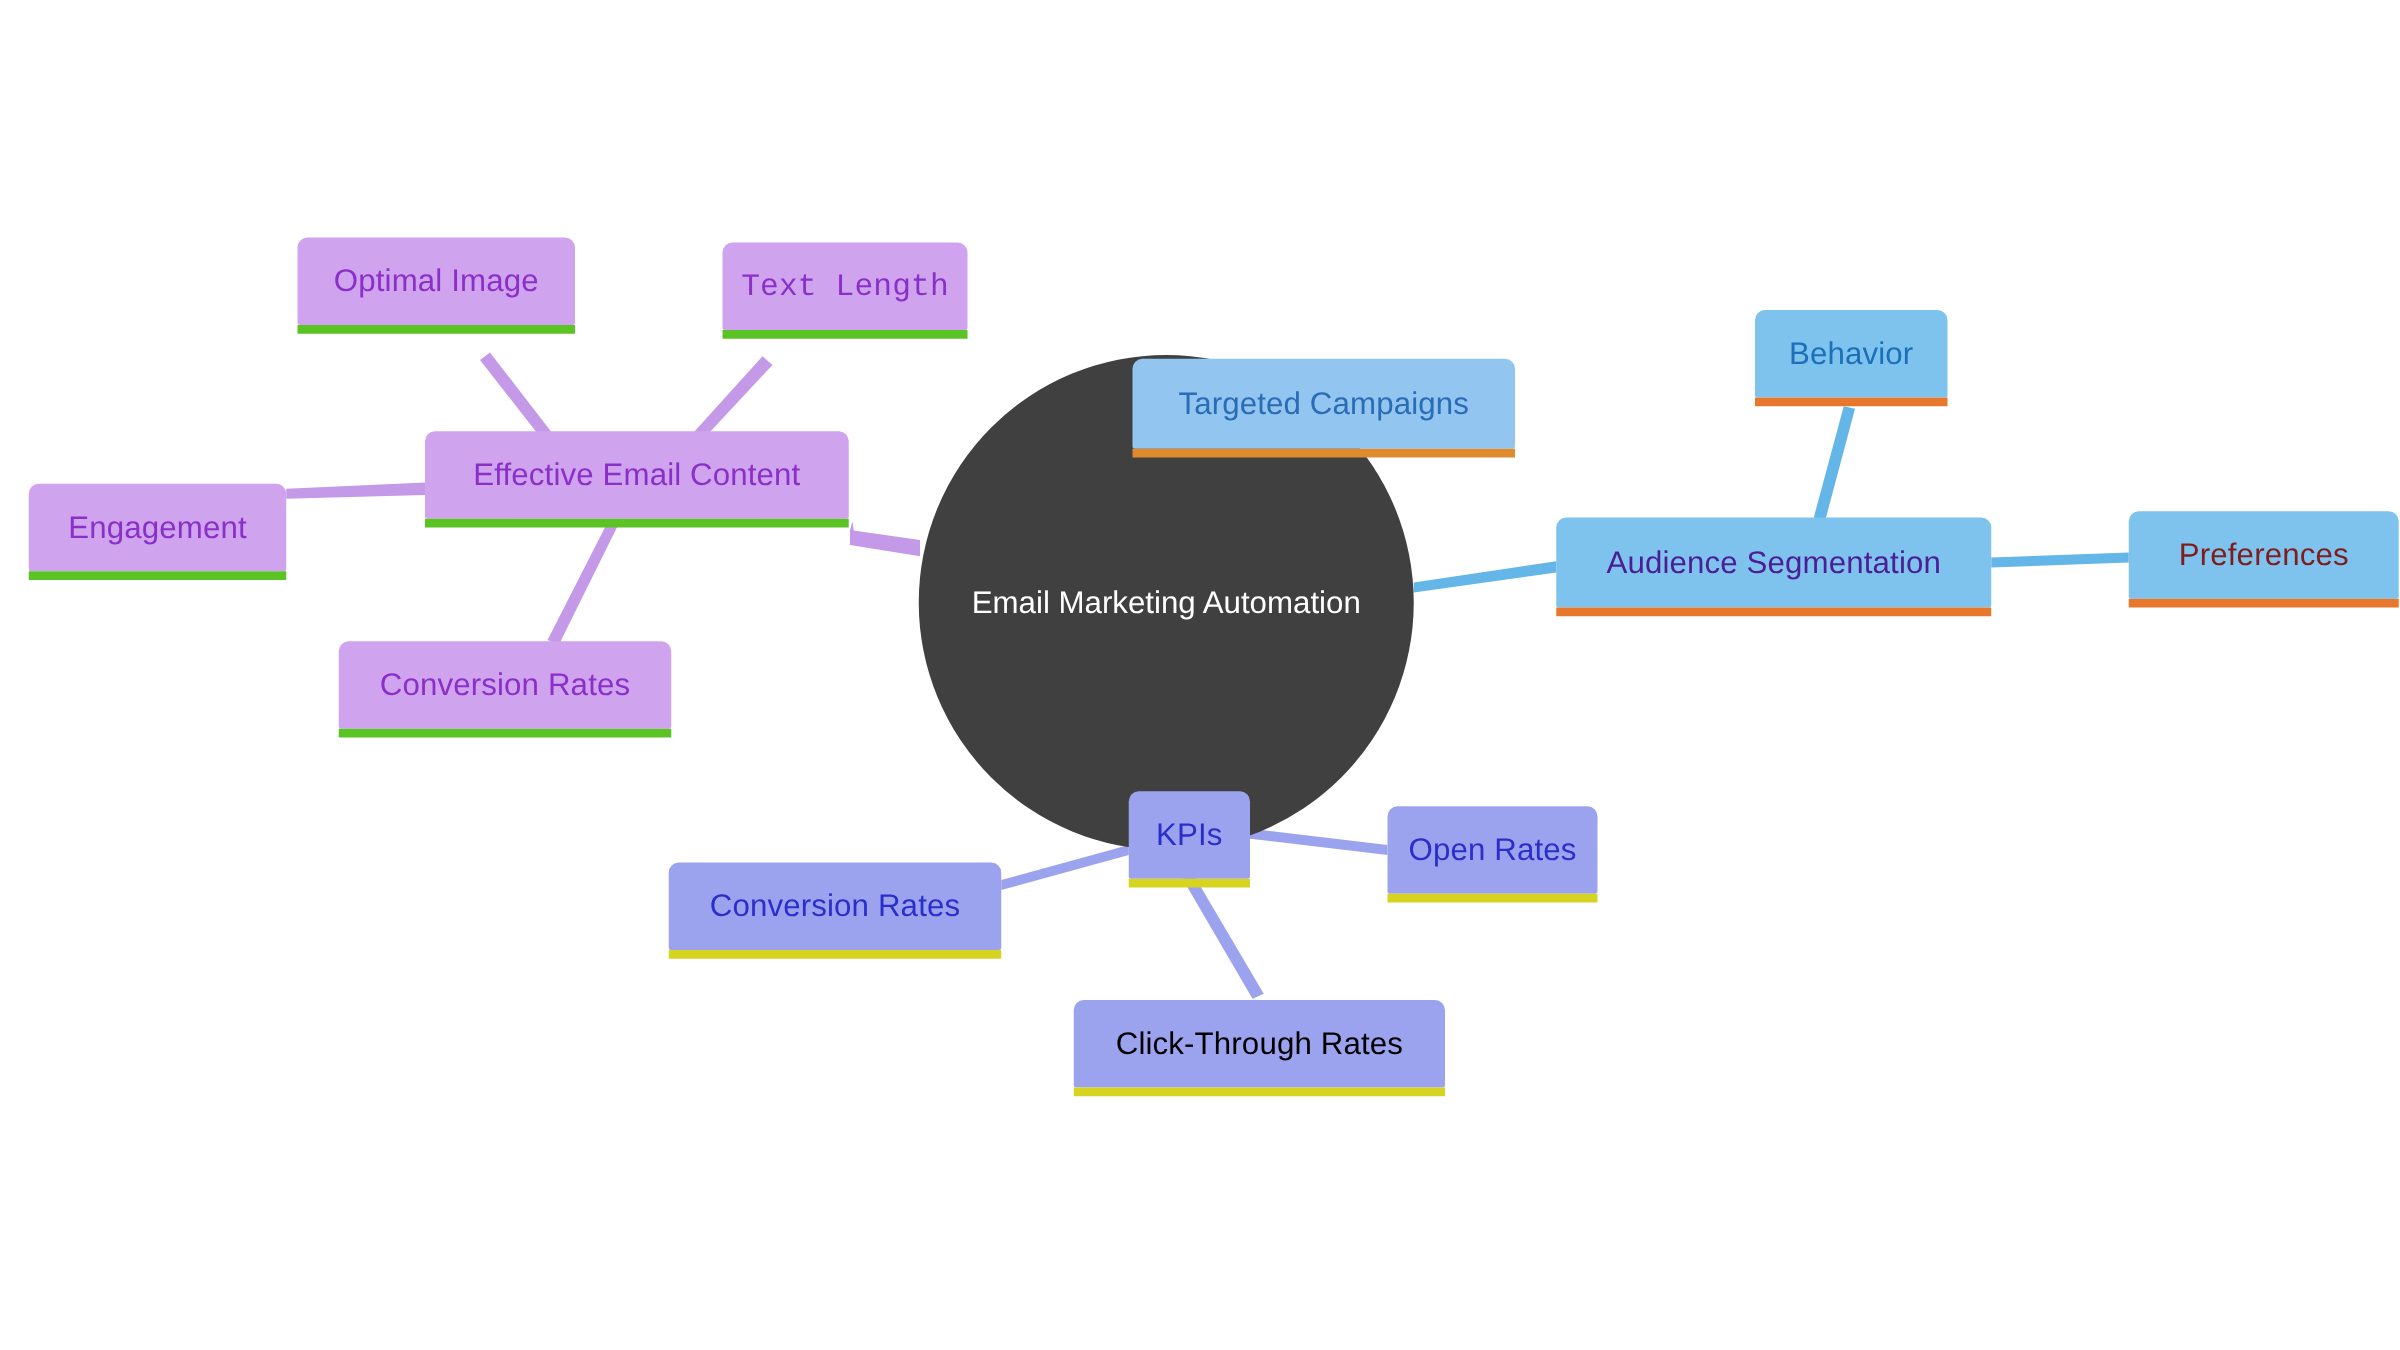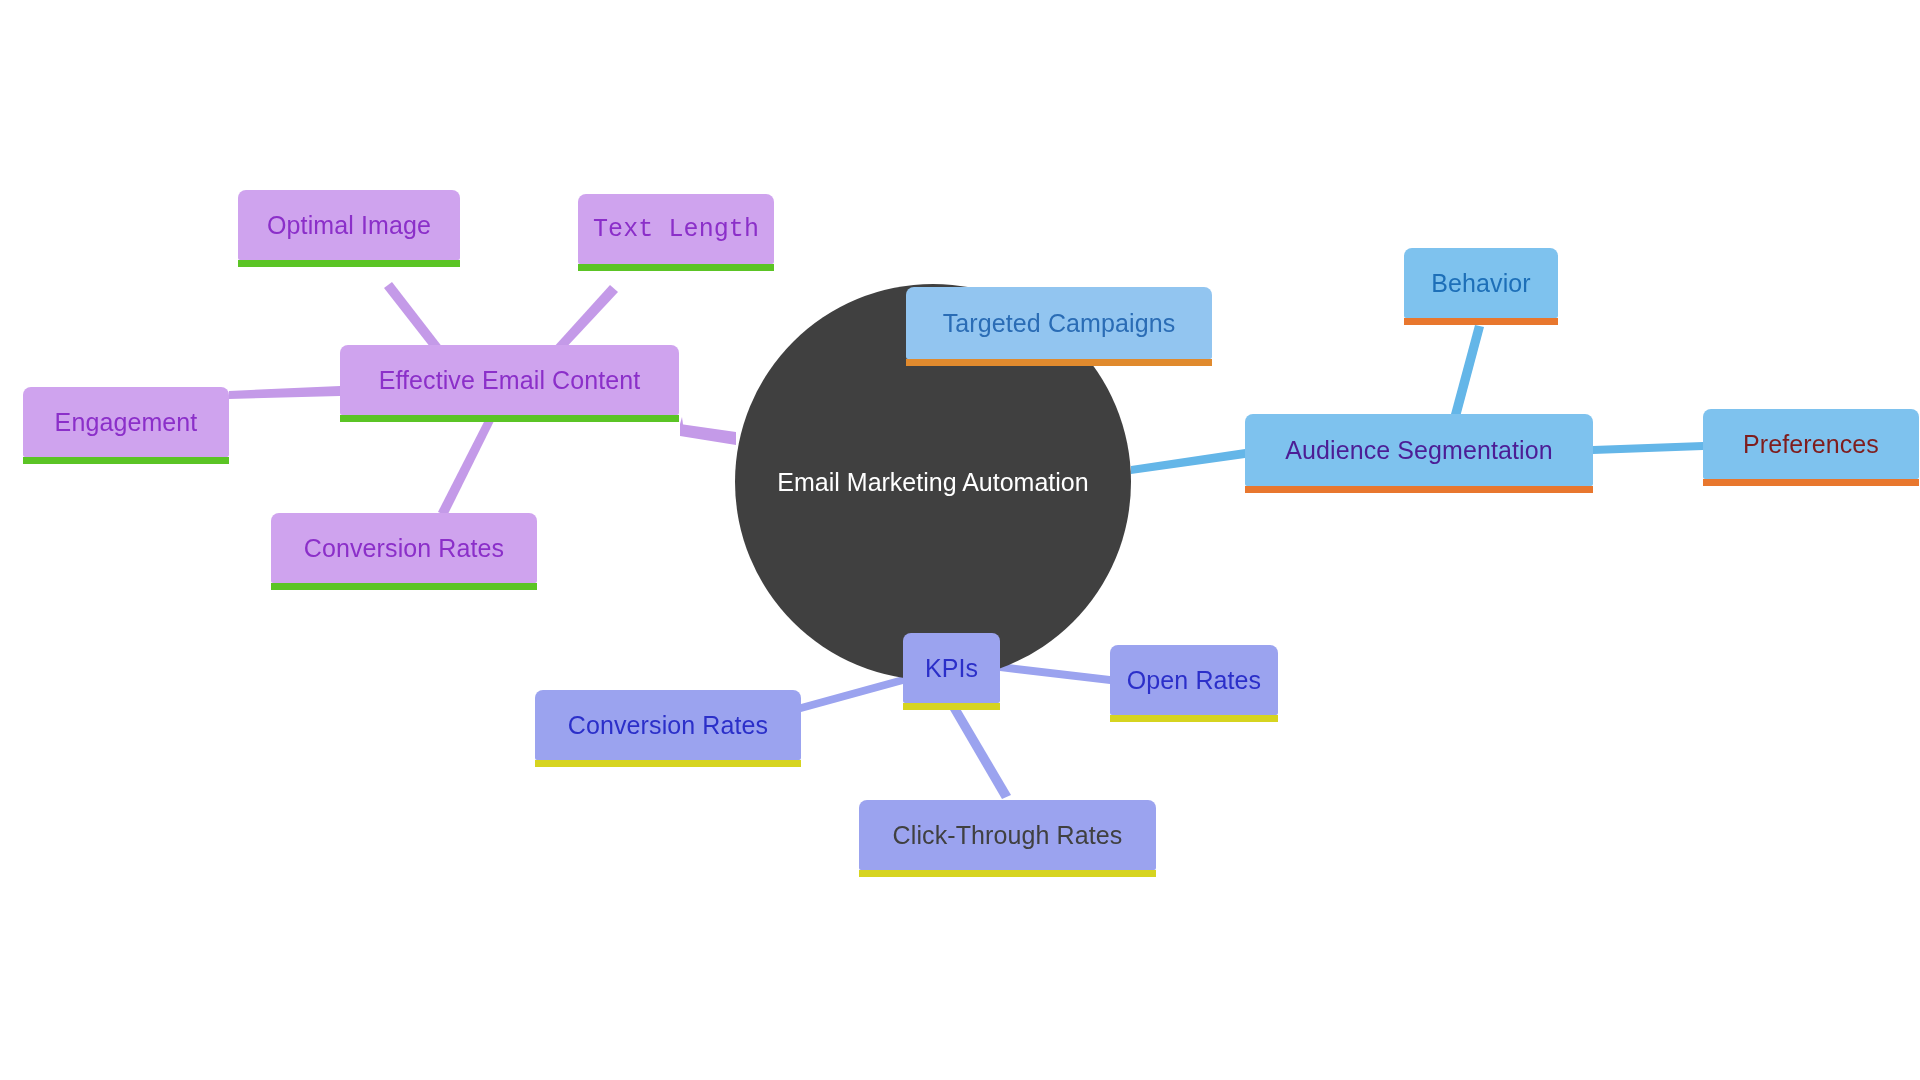--- a/index.html
+++ b/index.html
@@ -142,19 +142,19 @@
         <div class="node-underline" style="background: rgb(214, 212, 32);"></div>
       </div>
       <div class="node" style="left: 535px; top: 690px; width: 266px; height: 70px; background: rgb(155, 163, 239); color: rgb(43, 47, 201); font-size: 25px;">
         <span class="node-label">Conversion Rates</span>
         <div class="node-underline" style="background: rgb(214, 212, 32);"></div>
       </div>
       <div class="node" style="left: 1110px; top: 645px; width: 168px; height: 70px; background: rgb(155, 163, 239); color: rgb(43, 47, 201); font-size: 25px;">
         <span class="node-label">Open Rates</span>
         <div class="node-underline" style="background: rgb(214, 212, 32);"></div>
       </div>
-      <div class="node" style="left: 859px; top: 800px; width: 297px; height: 70px; background: rgb(155, 163, 239); color: #404040; font-size: 25px;">
+      <div class="node" style="left: 859px; top: 800px; width: 297px; height: 70px; background: rgb(155, 163, 239); color: #000000; font-size: 25px;">
         <span class="node-label">Click-Through Rates</span>
         <div class="node-underline" style="background: rgb(214, 212, 32);"></div>
       </div>
     </div>
 
 </div>
 
 </body></html>

